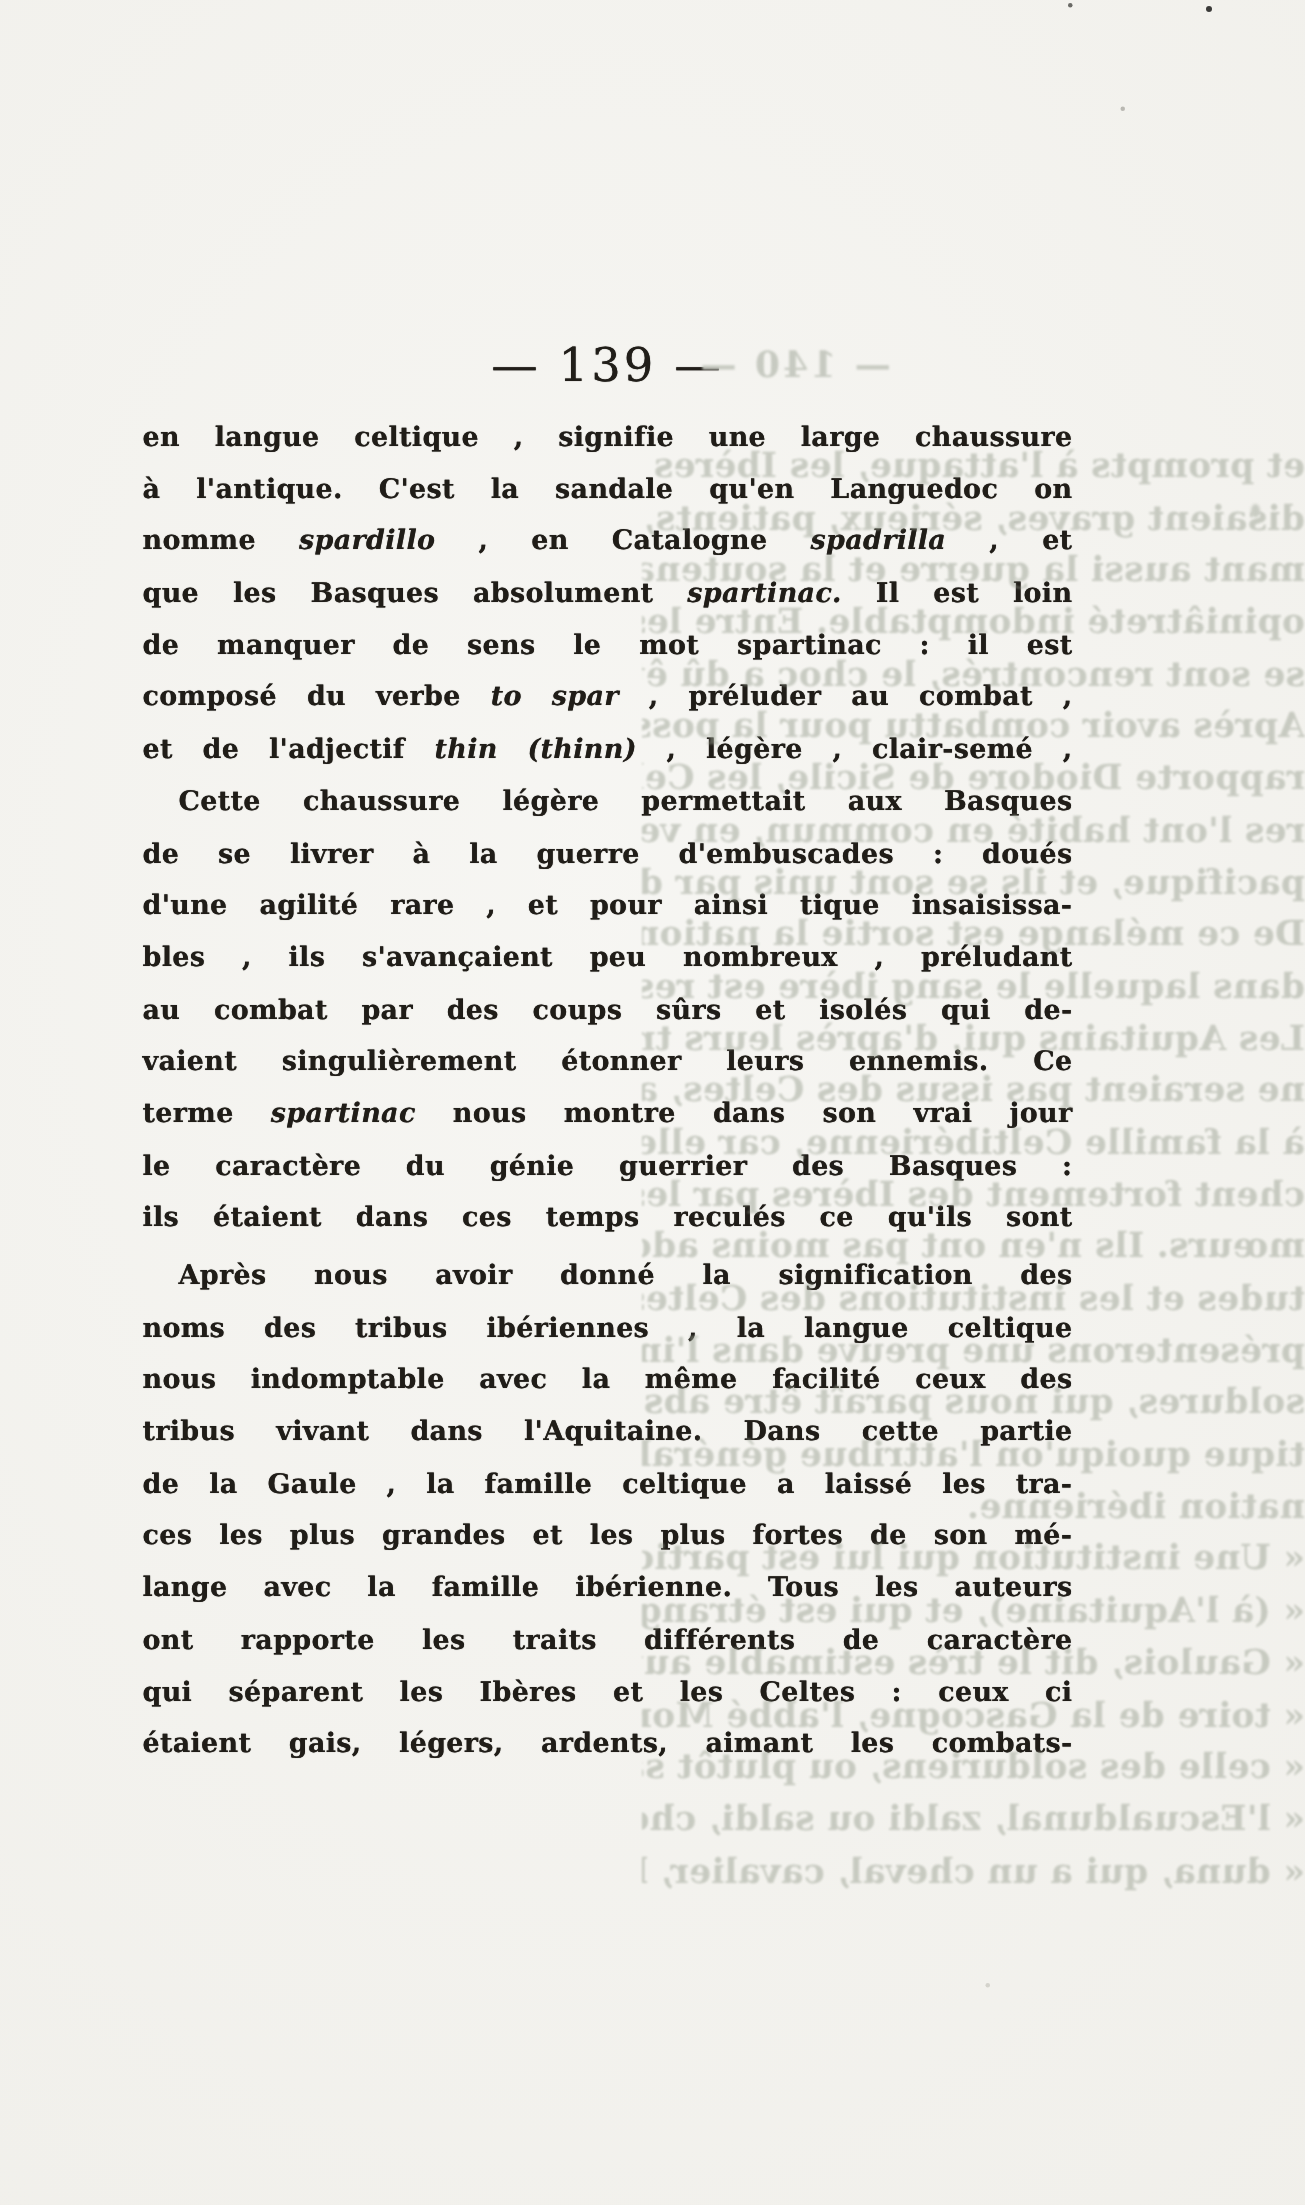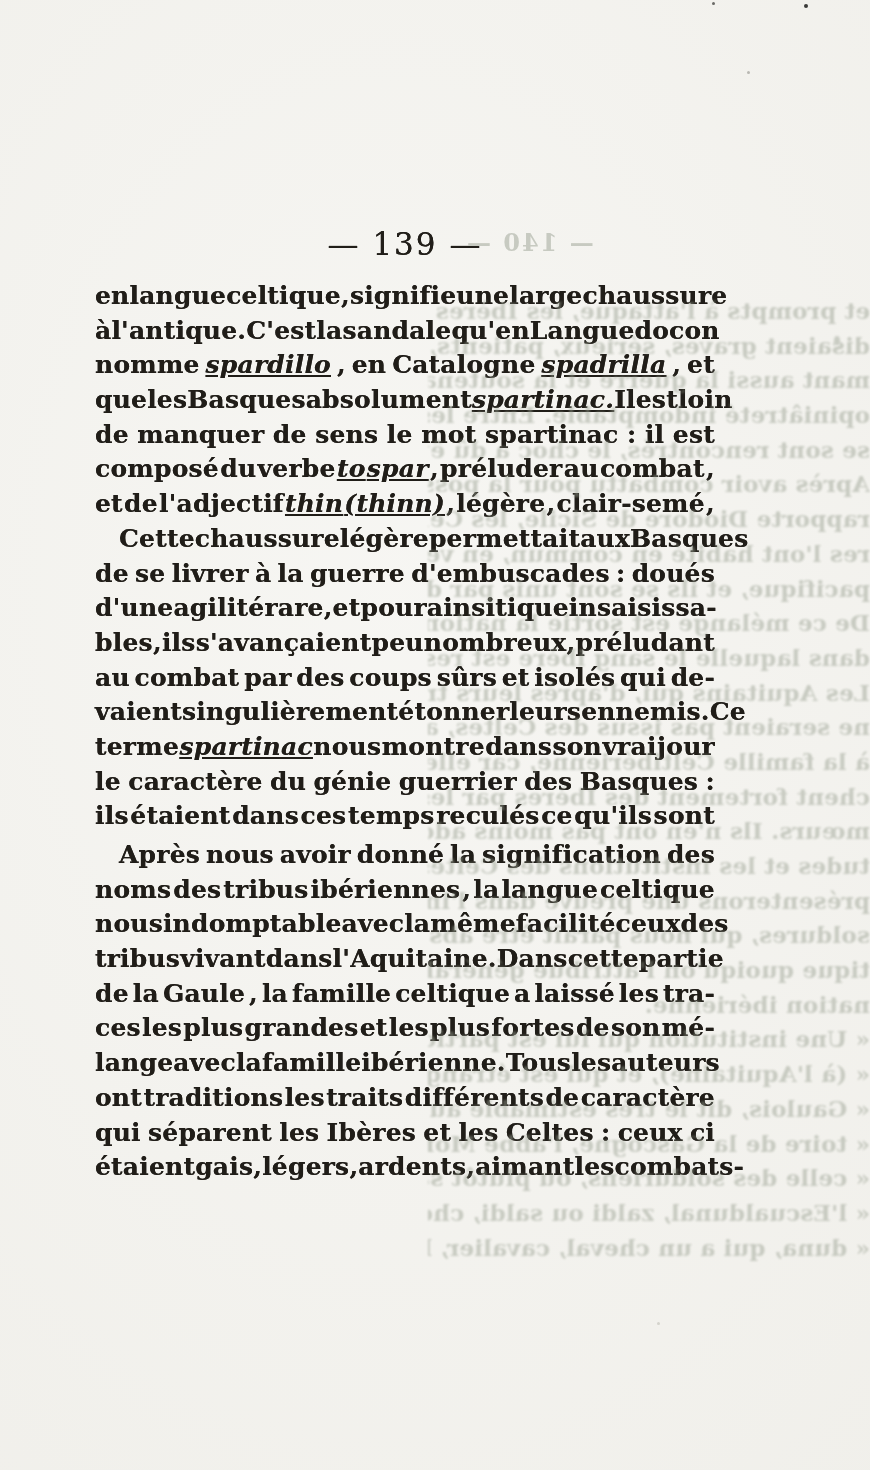--- a/index.html
+++ b/index.html
@@ -23,32 +23,32 @@
   }
   #bleed-page-number{
     position:absolute;left:370px;top:2px;
     display:inline-block;transform:scaleX(-1);
     font-size:24px;font-weight:700;color:#c7cac1;letter-spacing:2px;
     filter:blur(0.7px);
   }
   
   #text-block{
     position:absolute;left:95px;top:281px;width:620px;
-    font-size:25px;font-weight:700;color:#201d18;
+    font-size:18px;font-weight:700;color:#201d18;
     letter-spacing:0.2px;
     text-shadow:0 0 0.45px rgba(32,29,24,0.9);
   }
   .para{margin:0;}
   .para.spaced{margin-top:4px;}
   .line{height:34.7px;}
   .line.jus{display:flex;justify-content:space-between;align-items:baseline;}
   .line.nojus{display:block;}
   .line.indent{padding-left:24px;}
   .word{white-space:pre;}
-  .word.it{font-style:italic;text-decoration:underline;}
+  .word.it{font-style:italic;}
   
   #bleed-block{
     position:absolute;left:428px;top:297px;width:442px;height:990px;
     overflow:hidden;
     transform:scaleX(-1);
     color:#99a091;opacity:0.48;
     filter:blur(0.8px);
     font-size:23px;font-weight:700;letter-spacing:0.2px;
     pointer-events:none;
   }
@@ -313,21 +313,21 @@
           <span class="word">avec</span>
           <span class="word">la</span>
           <span class="word">famille</span>
           <span class="word">ibérienne.</span>
           <span class="word">Tous</span>
           <span class="word">les</span>
           <span class="word">auteurs</span>
         </div>
         <div class="line jus">
           <span class="word">ont</span>
-          <span class="word">traditions</span>
+          <span class="word">rapporte</span>
           <span class="word">les</span>
           <span class="word">traits</span>
           <span class="word">différents</span>
           <span class="word">de</span>
           <span class="word">caractère</span>
         </div>
         <div class="line jus">
           <span class="word">qui</span>
           <span class="word">séparent</span>
           <span class="word">les</span>

